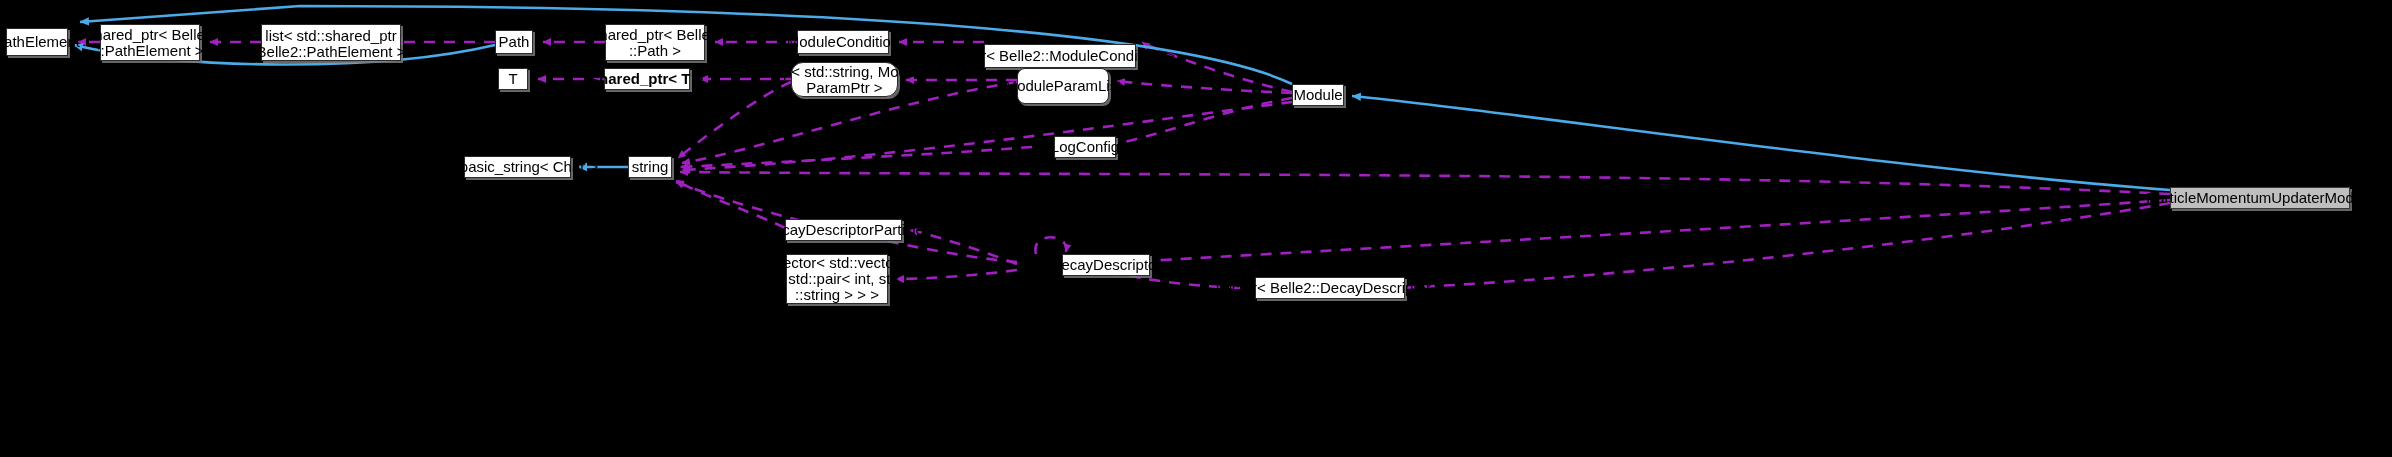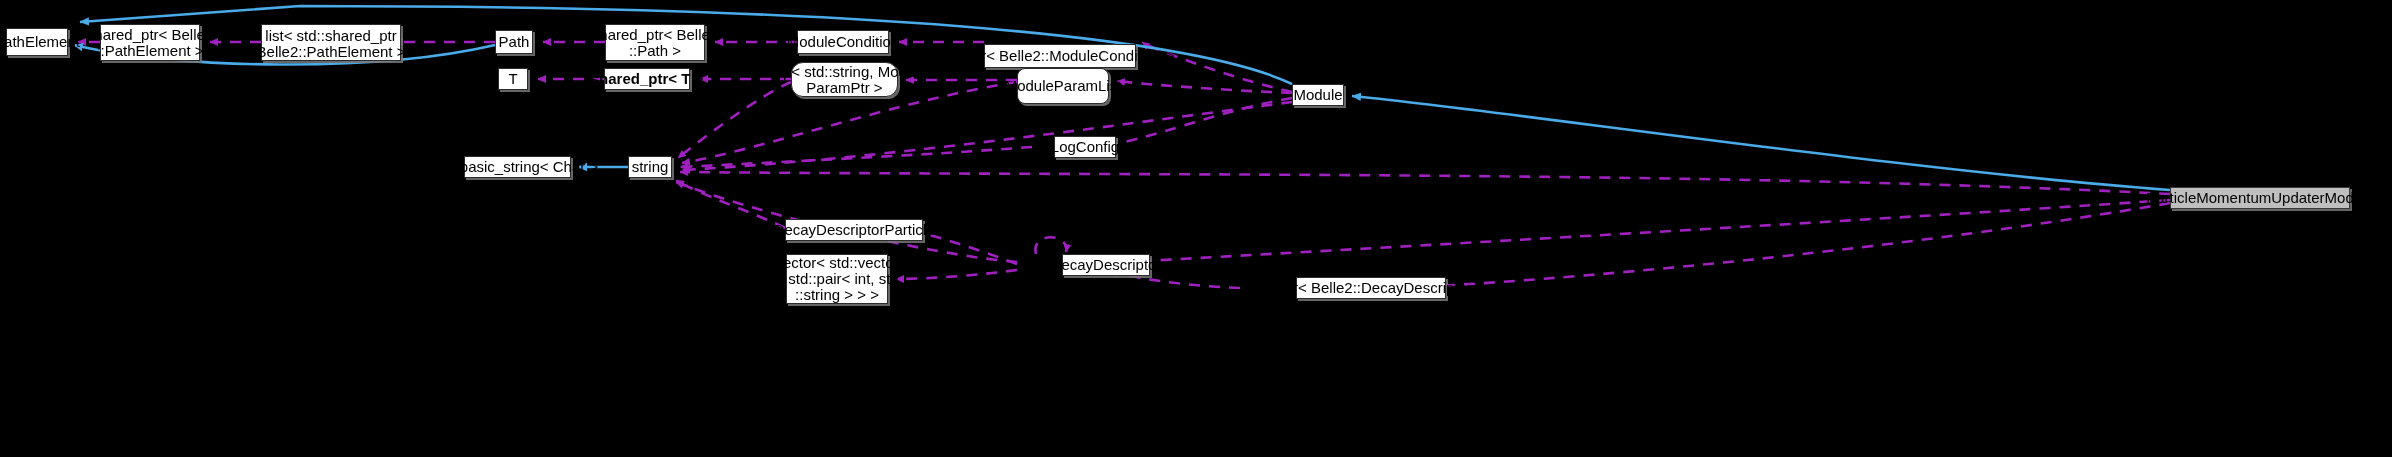--- a/index.html
+++ b/index.html
@@ -110,21 +110,21 @@
   <div class="node" style="left: 984px; top: 44px; width: 152px; height: 24px;"><span>vector&lt; Belle2::ModuleCondition &gt;</span></div>
   <div class="node" style="left: 498px; top: 68px; width: 30px; height: 22px;"><span>T</span></div>
   <div class="node" style="left: 604px; top: 68px; width: 86px; height: 22px; font-weight: bold;"><span>shared_ptr&lt; T &gt;</span></div>
   <div class="node" style="left: 791px; top: 62px; width: 107px; height: 35px; border-radius: 12px;"><span>map&lt; std::string, Module
 ParamPtr &gt;</span></div>
   <div class="node" style="left: 1017px; top: 68px; width: 92px; height: 36px; border-radius: 8px;"><span>ModuleParamList</span></div>
   <div class="node" style="left: 1032px; top: 136px; width: 62px; height: 22px; margin-left: 22px;"><span>LogConfig</span></div>
   <div class="node" style="left: 464px; top: 156px; width: 107px; height: 22px; padding-left: 23px;"><span>basic_string&lt; Char &gt;</span></div>
   <div class="node" style="left: 628px; top: 156px; width: 44px; height: 22px;"><span>string</span></div>
   <div class="node" style="left: 1292px; top: 84px; width: 52px; height: 22px;"><span>Module</span></div>
-  <div class="node" style="left: 785px; top: 219px; width: 138px; height: 22px;"><span>DecayDescriptorParticle</span></div>
+  <div class="node" style="left: 785px; top: 219px; width: 117px; height: 22px;"><span>DecayDescriptorParticle</span></div>
   <div class="node" style="left: 786px; top: 254px; width: 102px; height: 50px;"><span>vector&lt; std::vector
 &lt; std::pair&lt; int, std
 ::string &gt; &gt; &gt;</span></div>
   <div class="node" style="left: 1017px; top: 254px; width: 88px; height: 22px; margin-left: 45px;"><span>DecayDescriptor</span></div>
-  <div class="node" style="left: 1296px; top: 277px; width: 150px; height: 22px;"><span>vector&lt; Belle2::DecayDescriptor &gt;</span></div>
+  <div class="node" style="left: 1255px; top: 277px; width: 150px; height: 22px;"><span>vector&lt; Belle2::DecayDescriptor &gt;</span></div>
   <div class="node current" style="left: 2170px; top: 187px; width: 180px; height: 22px;"><span>ParticleMomentumUpdaterModule</span></div>
 
 </div>
 
 </body></html>

